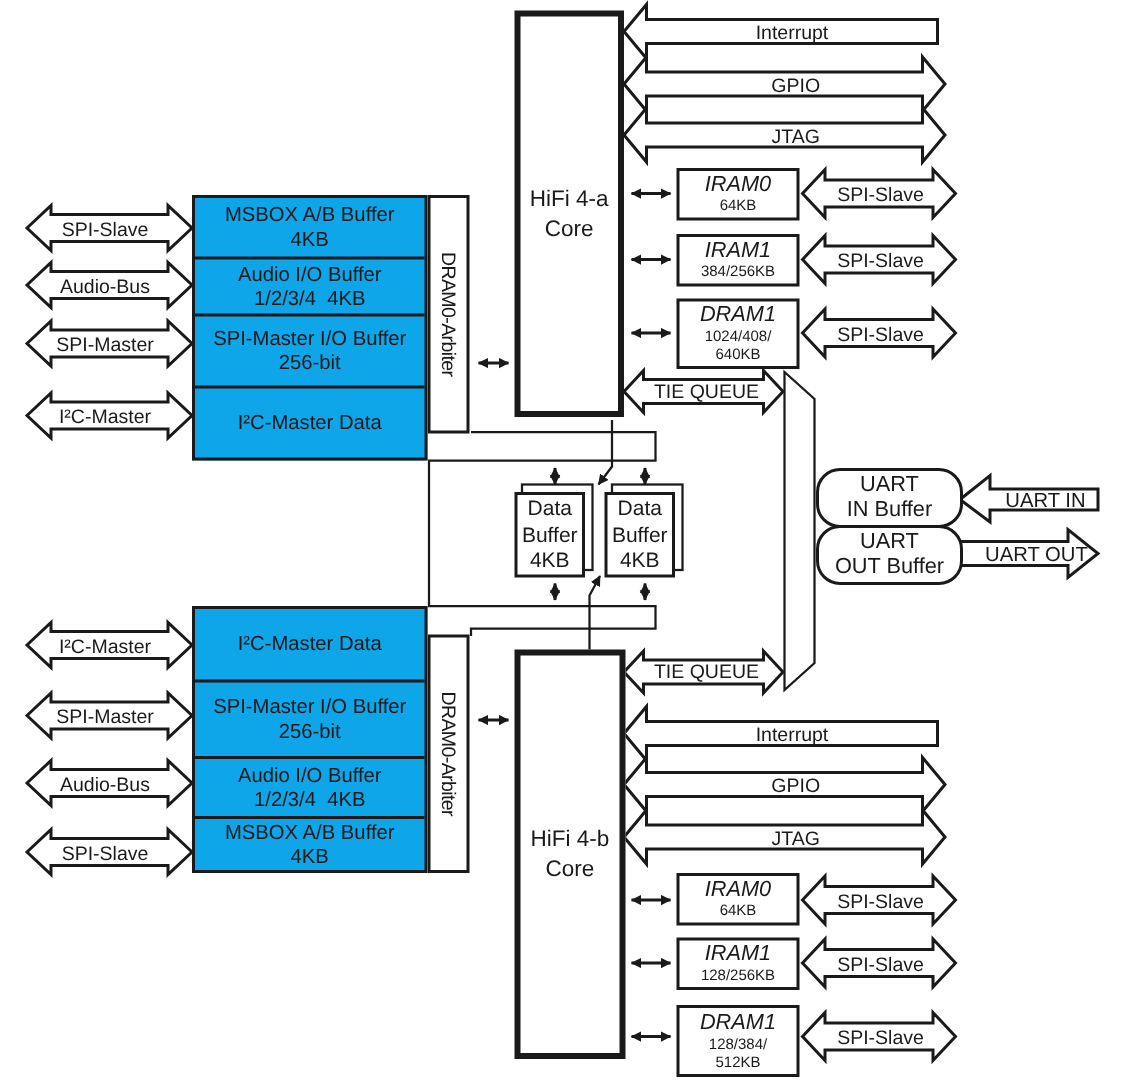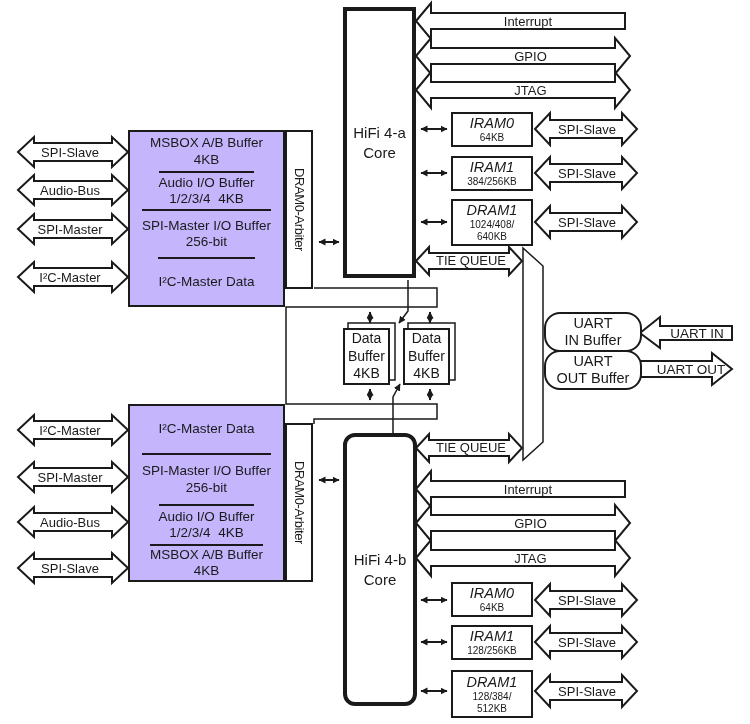--- a/index.html
+++ b/index.html
@@ -8,22 +8,22 @@
     font-family:"Liberation Sans", sans-serif; color:#1a1a1a; overflow:hidden;
   }
   .stage svg.layer { position:absolute; left:0; top:0; }
   .box {
     position:absolute; background:#ffffff; border:2px solid #1a1a1a;
     box-sizing:border-box; display:flex; flex-direction:column;
     align-items:center; justify-content:center; text-align:center;
     line-height:1.18; font-size:14px;
   }
   .core { border-width:4px; font-size:15px; line-height:1.3; }
-  .rowbox { position:absolute; background:#c4b5fd; border:2px solid #1a1a1a;
-    box-sizing:border-box; display:flex; flex-direction:column;align-items:center; }
+  .rowbox { position:absolute; background:#0ea5e9; border:2px solid #1a1a1a;
+    box-sizing:border-box; display:flex; flex-direction:column; }
   .row { box-sizing:border-box; display:flex; flex-direction:column;
     align-items:center; justify-content:center; text-align:center;
     font-size:13.5px; line-height:1.22; }
   .row + .row { border-top:2px solid #1a1a1a; }
   .arbiter { overflow:hidden; }
   .vtext { writing-mode:vertical-rl; font-size:13px; letter-spacing:-0.4px; white-space:nowrap; }
   .lbl {
     position:absolute; display:flex; align-items:center; justify-content:center;
     text-align:center; font-size:13px; white-space:nowrap; box-sizing:border-box;
   }
@@ -143,21 +143,21 @@
   </div>
 
   <div class="box arbiter" style="left:285px; top:423px; width:28px; height:159px;">
     <span class="vtext">DRAM0-Arbiter</span>
   </div>
 
   <div class="box core" style="left:343px; top:7px; width:73px; height:271px;">
     <span>HiFi 4-a</span>
     <span>Core</span>
   </div>
-  <div class="box core" style="left:343px; top:433px; width:74px; height:273px;border-radius:12px;">
+  <div class="box core" style="left:343px; top:433px; width:74px; height:273px;">
     <span>HiFi 4-b</span>
     <span>Core</span>
   </div>
 
   <div class="box dbuf" style="left:343px; top:328px; width:47px; height:57px;">
     <span>Data</span>
     <span>Buffer</span>
     <span>4KB</span>
   </div>
   <div class="box dbuf" style="left:403px; top:328px; width:47px; height:57px;">

